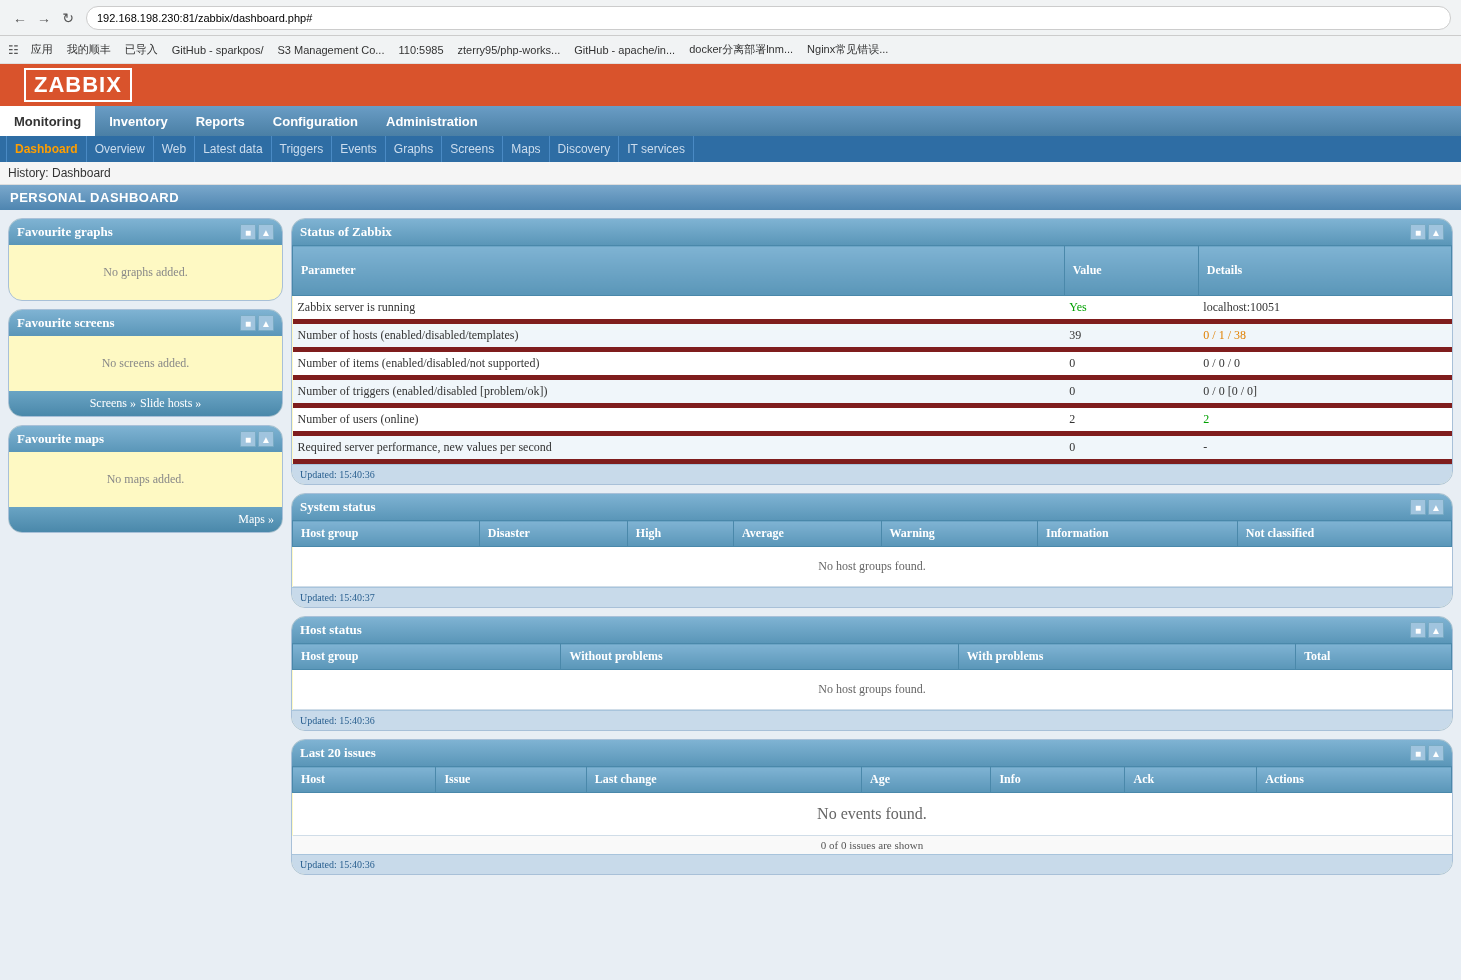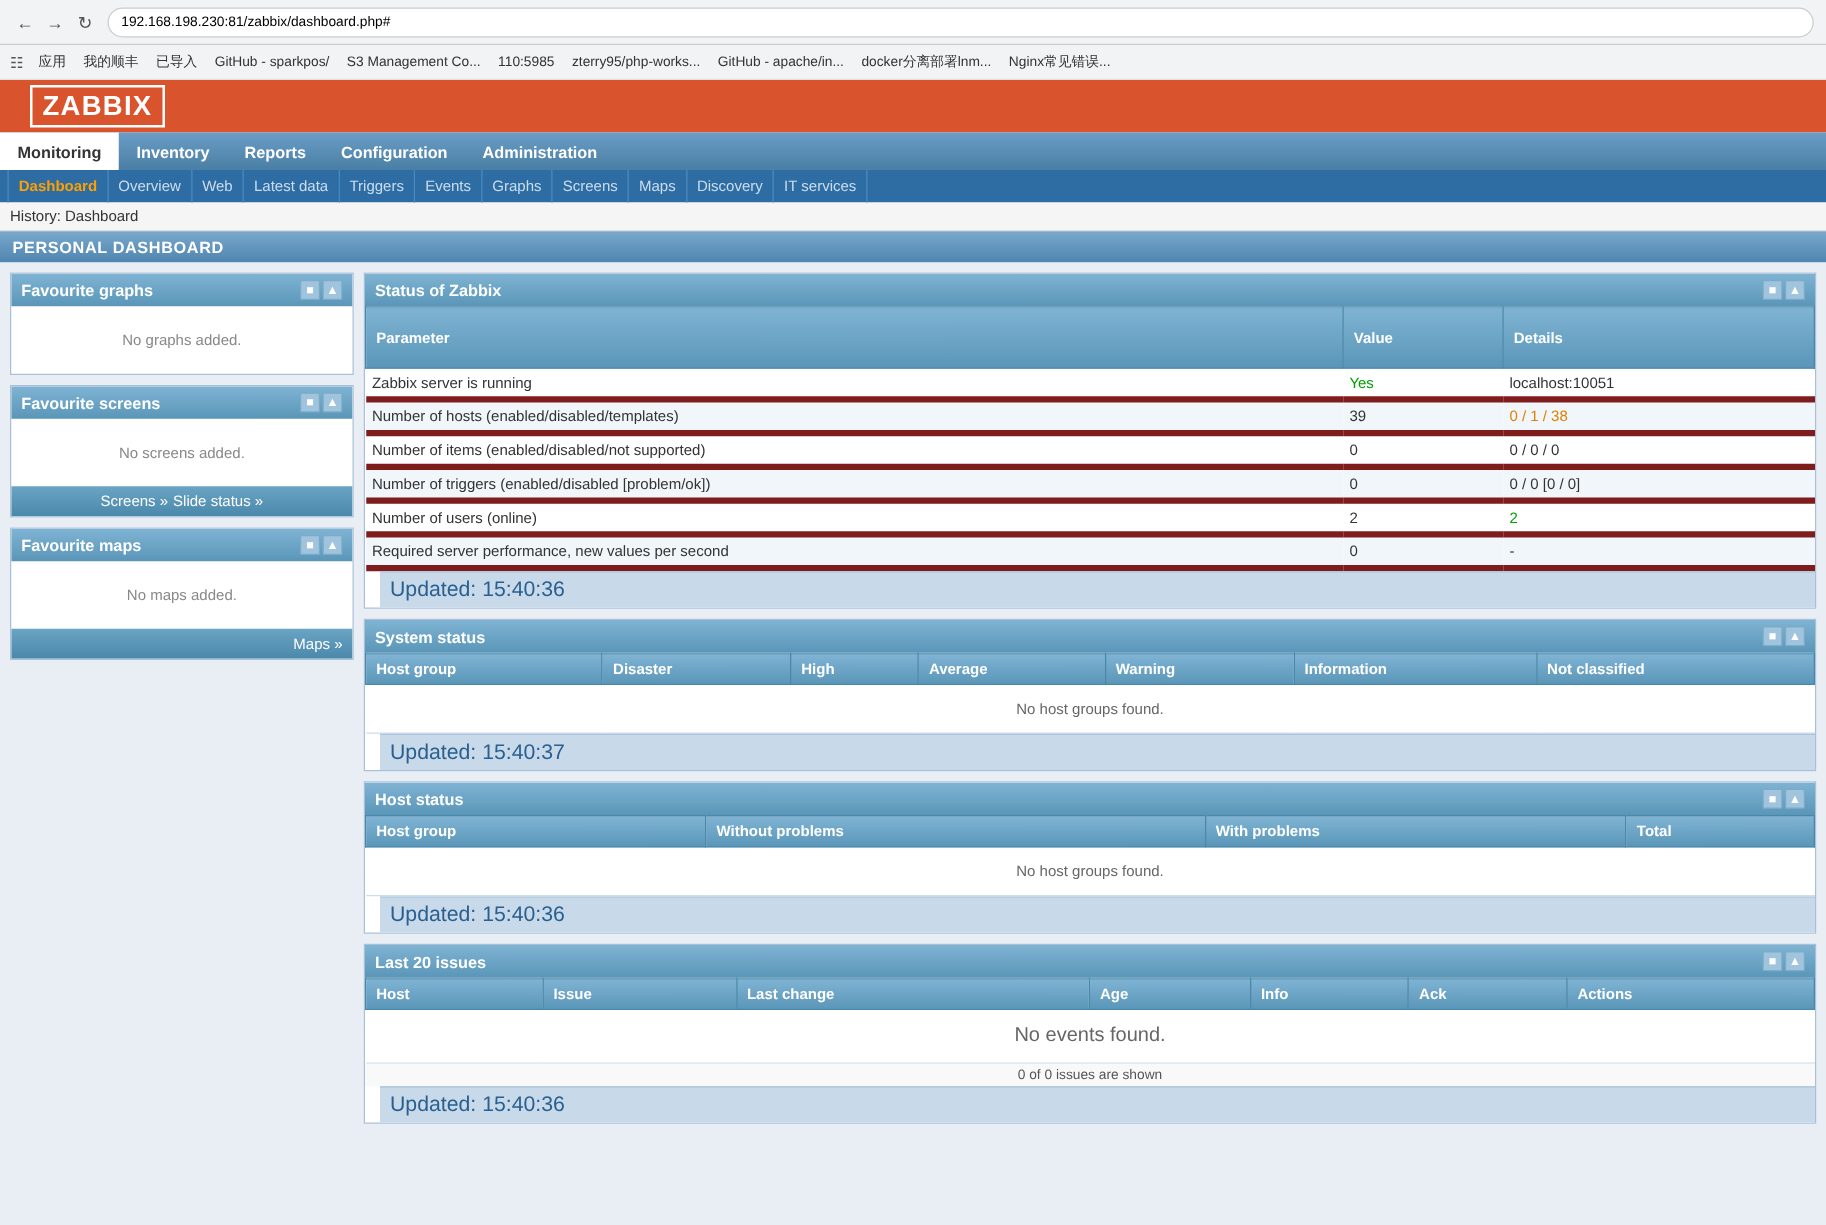--- a/index.html
+++ b/index.html
@@ -150,24 +150,25 @@
     .sidebar {
       width: 275px;
       flex-shrink: 0;
       display: flex;
       flex-direction: column;
       gap: 8px;
     }
 
     
     .widget {
-      background: #ffffff;
+      background: #fef9c3;
       border: 1px solid #a8c0d8;
-      border-radius: 0;
+      border-radius: 14px;
       overflow: hidden;
+      font-family: Liberation Serif, serif;
     }
     .widget-header {
       background: linear-gradient(to bottom, #7fb3d3, #5a96b8);
       color: #fff;
       font-weight: bold;
       font-size: 13px;
       padding: 5px 8px;
       display: flex;
       align-items: center;
       justify-content: space-between;
@@ -242,24 +243,23 @@
     .status-table tr:nth-child(even) td { background: #f0f6fa; }
     .status-table tr:nth-child(odd) td { background: #fff; }
 
     .val-green { color: #00a000; }
     .val-orange { color: #e08000; }
 
     
     .updated-bar {
       background: #c8daea;
       color: #2a6090;
-      font-size: 17px;
+      font-size: 10px;
       padding: 4px 8px;
       border-top: 1px solid #a8c4dc;
-      margin-left: 12px;
     }
 
     
     .data-table {
       width: 100%;
       border-collapse: collapse;
     }
     .data-table th {
       background: linear-gradient(to bottom, #7fb3d3, #5a96b8);
       color: #fff;
@@ -399,21 +399,21 @@
               <div class="widget-ctrl-btn">■</div>
               <div class="widget-ctrl-btn">▲</div>
             </div>
           </div>
           <div class="widget-body">
             <div class="widget-empty">No screens added.</div>
           </div>
           <div class="widget-footer">
             <div class="widget-footer-dual">
               <a>Screens »</a>
-              <a>Slide status »</a>
+              <a>Slide hosts »</a>
             </div>
           </div>
         </div>
 
         <div class="widget">
           <div class="widget-header">
             <span>Favourite maps</span>
             <div class="widget-header-controls">
               <div class="widget-ctrl-btn">■</div>
               <div class="widget-ctrl-btn">▲</div>

